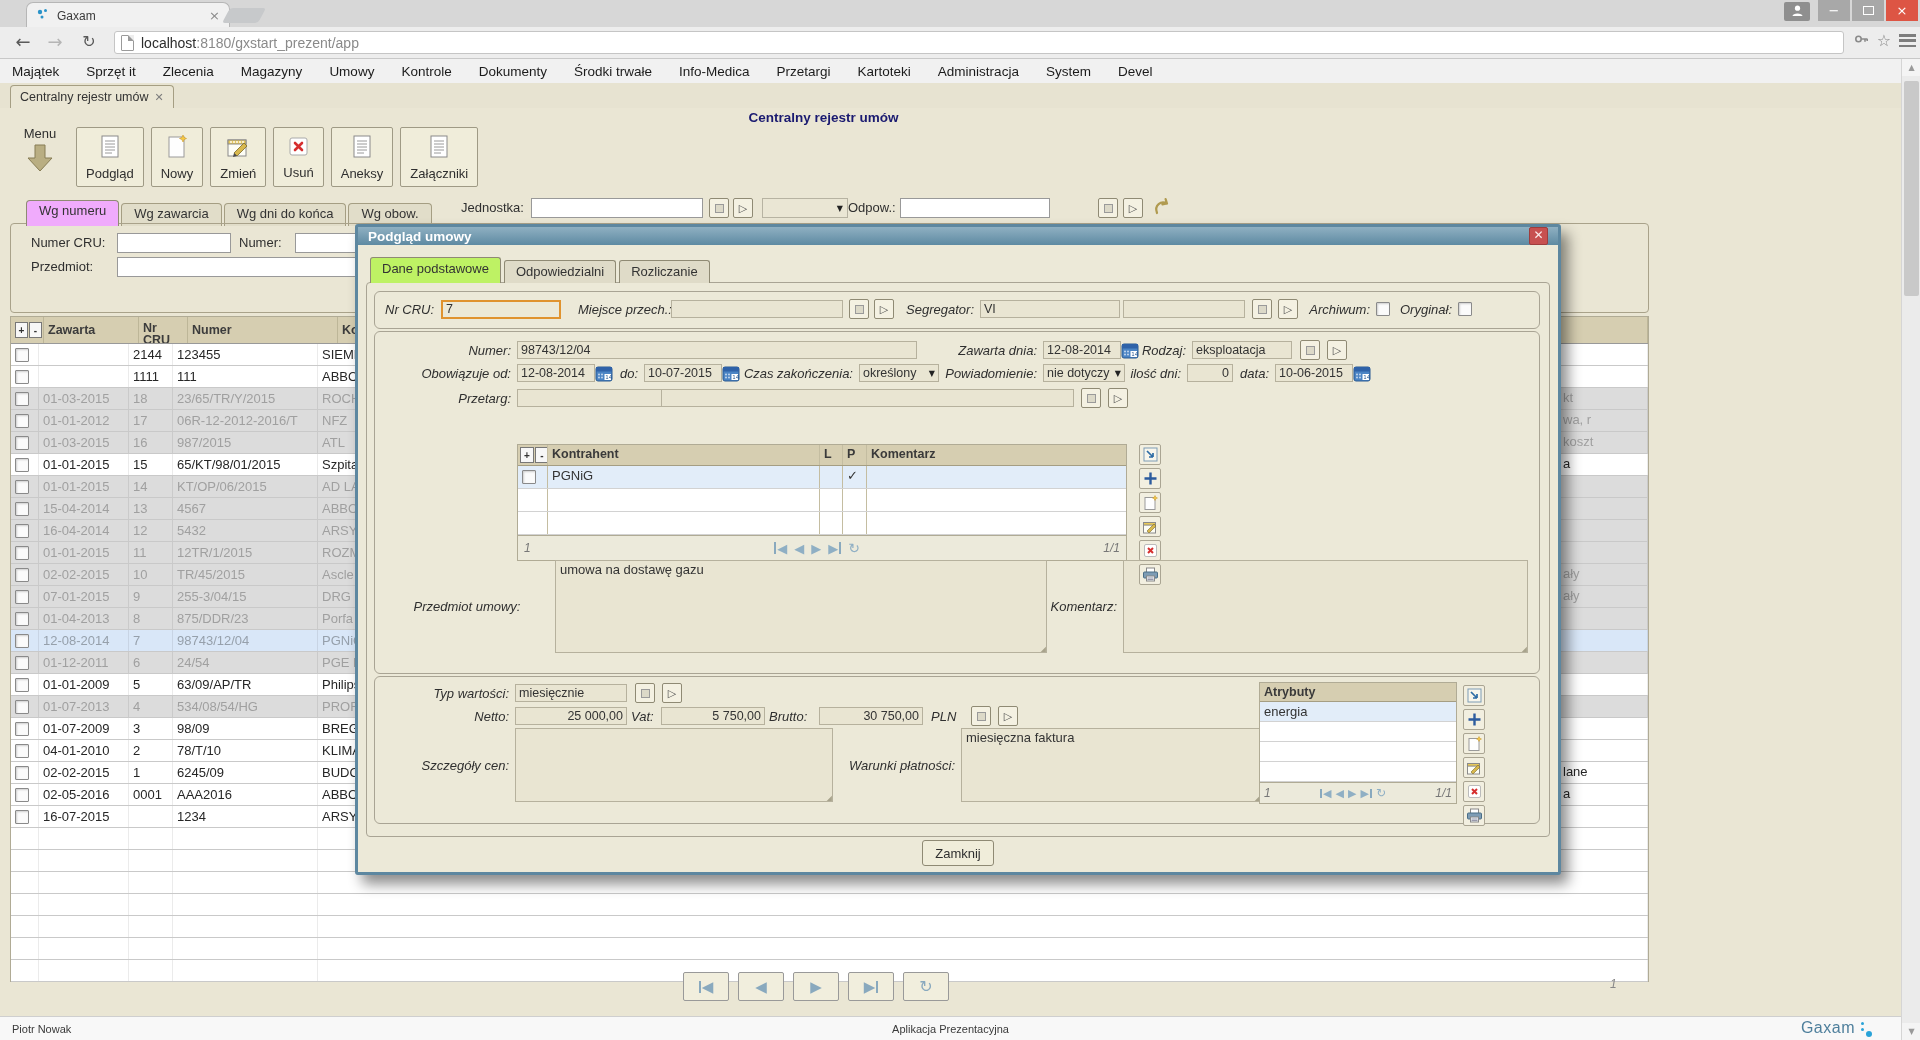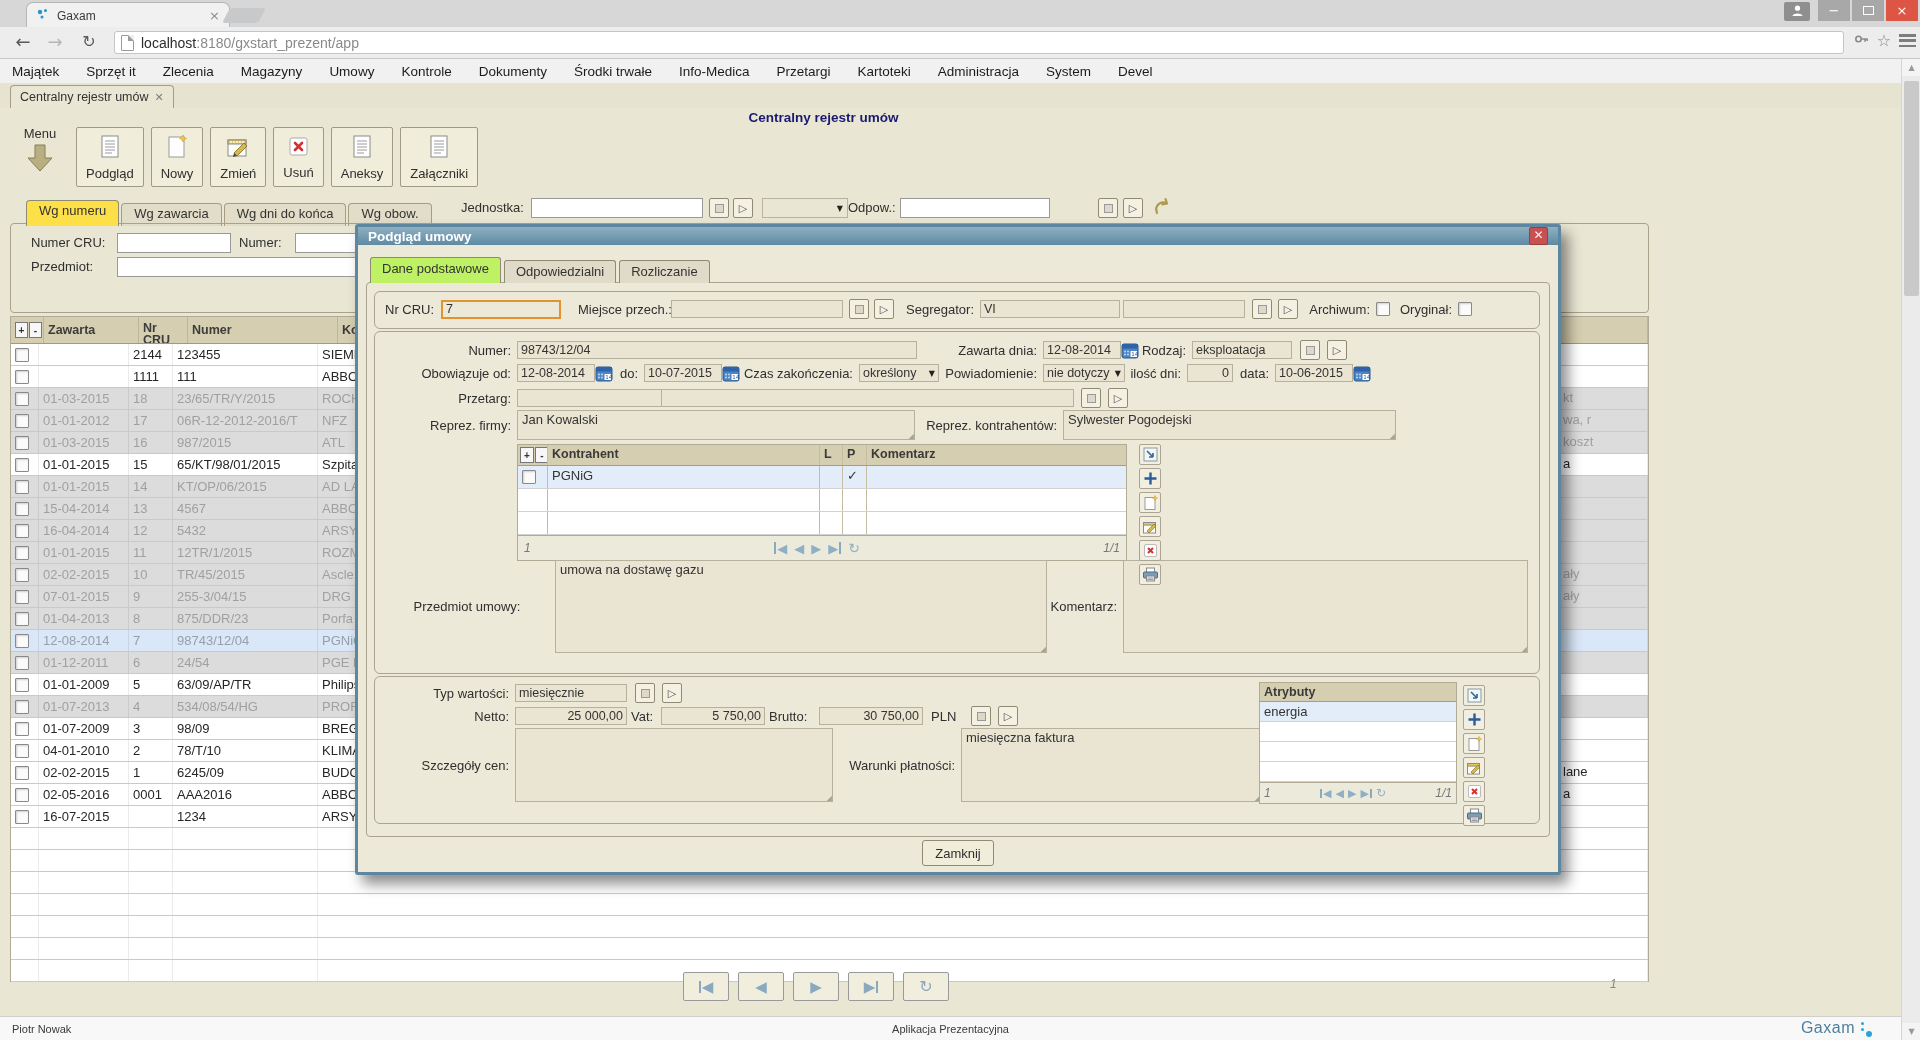--- a/index.html
+++ b/index.html
@@ -40,21 +40,21 @@
   .apptab .x{color:#7d7d7d;font-size:11px;}
   .apptitle{position:absolute;top:51px;left:0;width:1647px;text-align:center;font-size:13.5px;font-weight:bold;color:#1a1a70;}
   .menutool{position:absolute;top:67px;left:18px;width:44px;text-align:center;font-size:13px;color:#2f2f2f;}
   .btnrow{position:absolute;top:68px;left:76px;display:flex;gap:7px;}
   .tbtn{height:60px;background:#f0edda;border:1px solid #9f9a85;border-radius:2px;display:flex;flex-direction:column;
         align-items:center;justify-content:center;gap:3px;padding:0 9px;font-size:13px;color:#2f2f2f;font-family:inherit;cursor:default;}
   
   .ftabs{position:absolute;top:141px;left:26px;display:flex;align-items:flex-end;}
   .ftab{height:20px;background:#e1ddc9;border:1px solid #a59e83;border-bottom:none;border-radius:4px 4px 0 0;
         padding:2px 12px 0 12px;font-size:13px;color:#333;margin-right:2px;}
-  .ftab.active{height:23px;background:#fde047;border-color:#8f8a74;position:relative;z-index:3;}
+  .ftab.active{height:23px;background:#f0abfc;border-color:#8f8a74;position:relative;z-index:3;}
   .fpanel{position:absolute;top:164px;left:10px;width:1637px;height:88px;border:1px solid #a9a28a;border-radius:4px;}
   .fpanel .lab,.unitrow .lab{font-size:13px;color:#2f2f2f;position:absolute;white-space:nowrap;}
   .winput{position:absolute;height:18px;background:#fff;border:1px solid #999;}
   .unitrow{position:absolute;top:137px;left:0;right:0;height:26px;}
   .mbtn{display:inline-flex;width:18px;height:18px;background:#f4f1e2;border:1px solid #8f8a74;border-radius:2px;
         align-items:center;justify-content:center;vertical-align:middle;}
   .mbtn .msq{width:7px;height:7px;border:1px solid #9a9a9a;background:#dcd9c8;display:block;}
   .mbtn .tri{font-size:11px;color:#4a4a4a;line-height:1;}
   .selbox{position:absolute;height:18px;background:#eae6d4;border:1px solid #b7b3a2;display:flex;align-items:center;
           font-size:12.5px;color:#333;padding:0 4px;}
@@ -104,21 +104,21 @@
   .mtabs{position:absolute;top:30px;left:12px;display:flex;align-items:flex-end;z-index:5;}
   .mtab{height:19px;background:#dfdbc8;border:1px solid #8f8a74;border-bottom:none;border-radius:3px 3px 0 0;
         padding:3px 11px 0 11px;font-size:13px;color:#333;margin-right:3px;}
   .mtab.active{height:22px;background:#bef264;position:relative;z-index:6;}
   .mpanel{position:absolute;top:55px;left:8px;right:8px;height:553px;border:1px solid #a9a494;border-radius:4px;z-index:4;}
   .fs{position:absolute;left:16px;right:18px;border:1px solid #a9a494;border-radius:6px;z-index:7;}
   .fs1{top:64px;height:36px;}
   .fs2{top:104px;height:341px;}
   .fs3{top:449px;height:146px;}
   .frow{position:absolute;left:10px;right:6px;display:flex;align-items:center;}
-  .lbl{display:inline-block;text-align:right;padding-right:6px;font-size:13px;color:#2f2f2f;white-space:nowrap;flex:none;box-sizing:border-box;}
+  .lbl{display:inline-block;text-align:right;padding-right:6px;font-size:13px;color:#2f2f2f;white-space:nowrap;flex:none;box-sizing:border-box;font-style:italic;}
   .lbl.lft{text-align:left;}
   .fld{display:inline-flex;align-items:center;height:18px;background:#e9e5d2;border:1px solid #b6b19d;font-size:12.5px;
        color:#333;padding:0 3px;flex:none;box-sizing:border-box;overflow:hidden;white-space:nowrap;}
   .fld.r{justify-content:flex-end;}
   .fld.orange{border:2px solid #e0932f;background:#ece9d8;height:19px;}
   .ta{position:relative;background:#e9e5d2;border:1px solid #b6b19d;font-size:13px;color:#333;padding:1px 4px;
       flex:none;box-sizing:border-box;overflow:hidden;}
   .ta:after{content:"◢";font-family:"DejaVu Sans",sans-serif;position:absolute;right:0;bottom:-2px;font-size:8px;color:#a8a38c;}
   .calbtn{display:inline-block;width:19px;height:17px;vertical-align:middle;flex:none;}
   .mselect{display:inline-flex;align-items:center;height:18px;background:#e9e5d2;border:1px solid #b6b19d;font-size:12.5px;
@@ -782,26 +782,20 @@
         <span class="lbl" style="width:132px;">Przetarg:</span>
         <span class="fld" style="width:145px;"></span>
         <span class="fld" style="width:412px;border-left:none;"></span>
         <span class="mbtn" style="margin-left:7px;">
             <span class="msq"></span>
           </span>
         <span class="mbtn" style="margin-left:7px;">
             <span class="tri u">▷</span>
           </span>
       </div>
-      <div class="frow" style="top:78px;">
-        <span class="lbl" style="width:132px;">Reprez. firmy:</span>
-        <span class="ta" style="width:398px;height:30px;">Jan Kowalski</span>
-        <span class="lbl" style="width:148px;">Reprez. kontrahentów:</span>
-        <span class="ta" style="width:333px;height:30px;">Sylwester Pogodejski</span>
-      </div>
 
       <div class="grid" style="left:142px;top:112px;width:608px;">
         <div class="ghead">
           <div style="width:30px;flex:none;padding:2px 2px;"><span class="pmbtn">+</span><span class="pmbtn">-</span></div>
           <div style="width:272px;flex:none;">Kontrahent</div>
           <div style="width:23px;flex:none;">L</div>
           <div style="width:24px;flex:none;">P</div>
           <div style="flex:1;border-right:none;">Komentarz</div>
         </div>
         <div id="kgrows">

